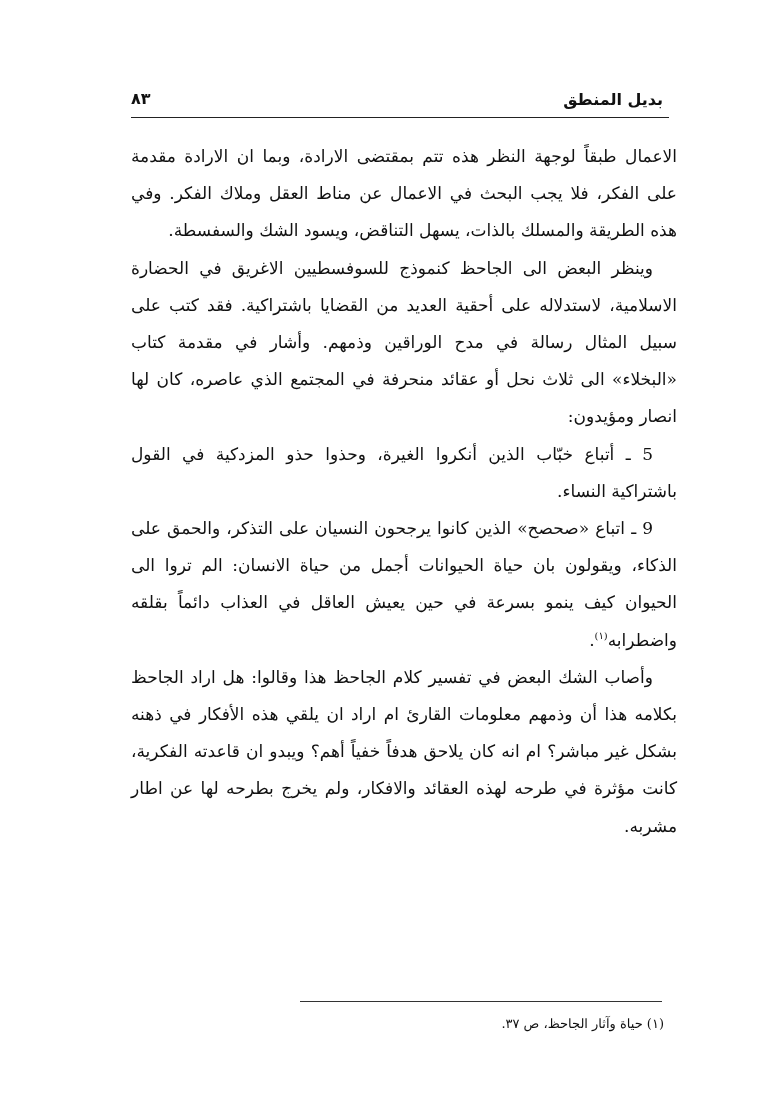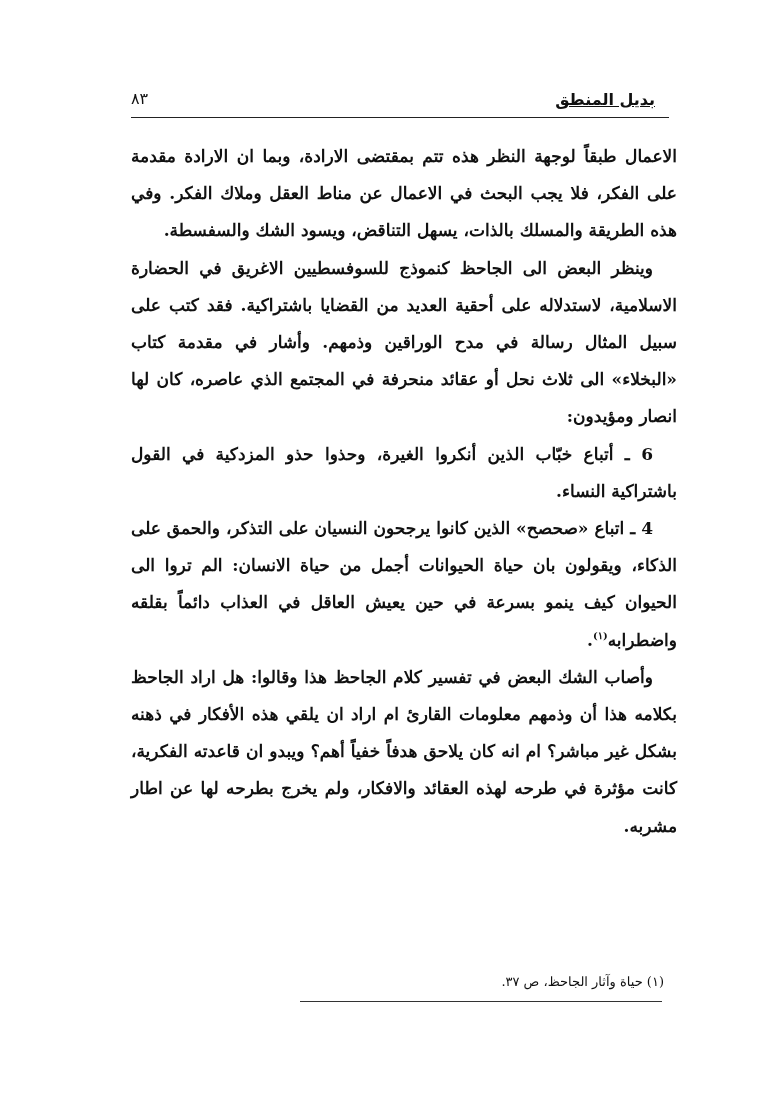--- a/index.html
+++ b/index.html
@@ -24,33 +24,32 @@
   .running-head {
     position: absolute;
     left: 131px;
     width: 540px;
     top: 88px;
     height: 26px;
     direction: rtl;
   }
   .running-title {
     position: absolute;
-    right: 16px;
+    right: 8px;
     top: 0;
     font-size: 16px;
     font-weight: bold;
     line-height: 24px;
-    text-decoration: underline;
   }
   .page-number {
     position: absolute;
     left: 0;
     top: 0;
     font-size: 16px;
-    font-weight: normal;
+    font-weight: bold;
     line-height: 22px;
   }
   .head-rule {
     position: absolute;
     left: 131px;
     width: 538px;
     top: 117px;
     height: 0;
     border-top: 1.5px solid #222222;
   }
@@ -61,42 +60,41 @@
     top: 138px;
     direction: rtl;
     text-align: justify;
     text-align-last: right;
     font-family: "DejaVu Serif", serif;
     font-size: 17px;
     line-height: 37.2px;
   }
   .body-text p {
     margin: 0;
-    font-weight: bold;
   }
   .body-text p.indent {
     text-indent: 24px;
   }
   .body-text sup {
     font-size: 10px;
     line-height: 0;
   }
   .foot-rule {
     position: absolute;
     left: 300px;
     width: 362px;
     top: 1001px;
     height: 0;
     border-top: 1.2px solid #333333;
   }
   .footnote {
     position: absolute;
     left: 300px;
     width: 364px;
-    top: 971px;
+    top: 1013px;
     direction: rtl;
     text-align: right;
     font-family: "DejaVu Serif", serif;
     font-size: 13px;
     line-height: 22px;
   }
 </style>
 </head>
 <body>
 
@@ -104,22 +102,22 @@
 
   <div class="running-head">
     <span class="running-title">بديل المنطق</span>
     <span class="page-number">٨٣</span>
   </div>
   <div class="head-rule"></div>
 
   <div class="body-text">
     <p><span>الاعمال طبقاً لوجهة النظر هذه تتم بمقتضى الارادة، وبما ان الارادة مقدمة على الفكر، فلا يجب البحث في الاعمال عن مناط العقل وملاك الفكر. وفي هذه الطريقة والمسلك بالذات، يسهل التناقض، ويسود الشك والسفسطة.</span></p>
     <p class="indent"><span>وينظر البعض الى الجاحظ كنموذج للسوفسطيين الاغريق في الحضارة الاسلامية، لاستدلاله على أحقية العديد من القضايا باشتراكية. فقد كتب على سبيل المثال رسالة في مدح الوراقين وذمهم. وأشار في مقدمة كتاب «البخلاء» الى ثلاث نحل أو عقائد منحرفة في المجتمع الذي عاصره، كان لها انصار ومؤيدون:</span></p>
-    <p class="indent"><span>6 ـ أتباع خبّاب الذين أنكروا الغيرة، وحذوا حذو المزدكية في القول باشتراكية النساء.</span></p>
-    <p class="indent"><span>4 ـ اتباع «صحصح» الذين كانوا يرجحون النسيان على التذكر، والحمق على الذكاء، ويقولون بان حياة الحيوانات أجمل من حياة الانسان: الم تروا الى الحيوان كيف ينمو بسرعة في حين يعيش العاقل في العذاب دائماً بقلقه واضطرابه</span><sup>(١)</sup><span>.</span></p>
+    <p class="indent"><span>5 ـ أتباع خبّاب الذين أنكروا الغيرة، وحذوا حذو المزدكية في القول باشتراكية النساء.</span></p>
+    <p class="indent"><span>9 ـ اتباع «صحصح» الذين كانوا يرجحون النسيان على التذكر، والحمق على الذكاء، ويقولون بان حياة الحيوانات أجمل من حياة الانسان: الم تروا الى الحيوان كيف ينمو بسرعة في حين يعيش العاقل في العذاب دائماً بقلقه واضطرابه</span><sup>(١)</sup><span>.</span></p>
     <p class="indent"><span>وأصاب الشك البعض في تفسير كلام الجاحظ هذا وقالوا: هل اراد الجاحظ بكلامه هذا أن وذمهم معلومات القارئ ام اراد ان يلقي هذه الأفكار في ذهنه بشكل غير مباشر؟ ام انه كان يلاحق هدفاً خفياً أهم؟ ويبدو ان قاعدته الفكرية، كانت مؤثرة في طرحه لهذه العقائد والافكار، ولم يخرج بطرحه لها عن اطار مشربه.</span></p>
   </div>
 
   <div class="foot-rule"></div>
   <div class="footnote">
     <span>(١)</span>
     <span>حياة وآثار الجاحظ، ص ٣٧.</span>
   </div>
 
 </div>

